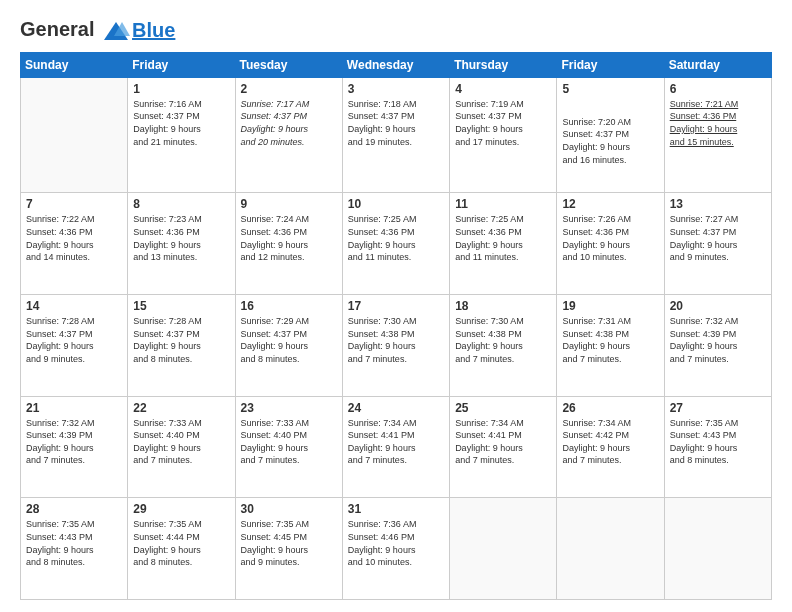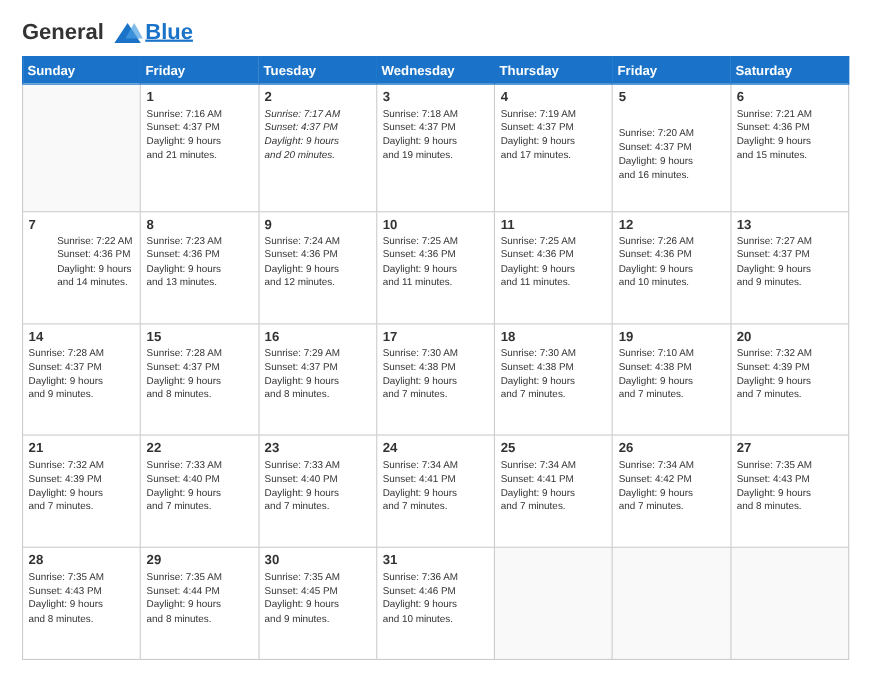--- a/index.html
+++ b/index.html
@@ -147,30 +147,30 @@
           </td>
           <td>
             <span class="day-num">5</span>
             <div class="day-info" style="white-space: pre-line; margin-top: 20px;">Sunrise: 7:20 AM
 Sunset: 4:37 PM
 Daylight: 9 hours
 and 16 minutes.</div>
           </td>
           <td>
             <span class="day-num">6</span>
-            <div class="day-info" style="white-space: pre-line;">Sunrise: 7:21 AM
+            <div class="day-info" style="white-space: pre-line; text-decoration: underline;">Sunrise: 7:21 AM
 Sunset: 4:36 PM
 Daylight: 9 hours
 and 15 minutes.</div>
           </td>
         </tr>
         <tr>
           <td>
             <span class="day-num">7</span>
-            <div class="day-info" style="white-space: pre-line; margin-left: 26px;">Sunrise: 7:22 AM
+            <div class="day-info" style="white-space: pre-line;">Sunrise: 7:22 AM
 Sunset: 4:36 PM
 Daylight: 9 hours
 and 14 minutes.</div>
           </td>
           <td>
             <span class="day-num">8</span>
             <div class="day-info" style="white-space: pre-line;">Sunrise: 7:23 AM
 Sunset: 4:36 PM
 Daylight: 9 hours
 and 13 minutes.</div>
@@ -242,21 +242,21 @@
           </td>
           <td>
             <span class="day-num">18</span>
             <div class="day-info" style="white-space: pre-line;">Sunrise: 7:30 AM
 Sunset: 4:38 PM
 Daylight: 9 hours
 and 7 minutes.</div>
           </td>
           <td>
             <span class="day-num">19</span>
-            <div class="day-info" style="white-space: pre-line;">Sunrise: 7:10 AM
+            <div class="day-info" style="white-space: pre-line;">Sunrise: 7:31 AM
 Sunset: 4:38 PM
 Daylight: 9 hours
 and 7 minutes.</div>
           </td>
           <td>
             <span class="day-num">20</span>
             <div class="day-info" style="white-space: pre-line;">Sunrise: 7:32 AM
 Sunset: 4:39 PM
 Daylight: 9 hours
 and 7 minutes.</div>

